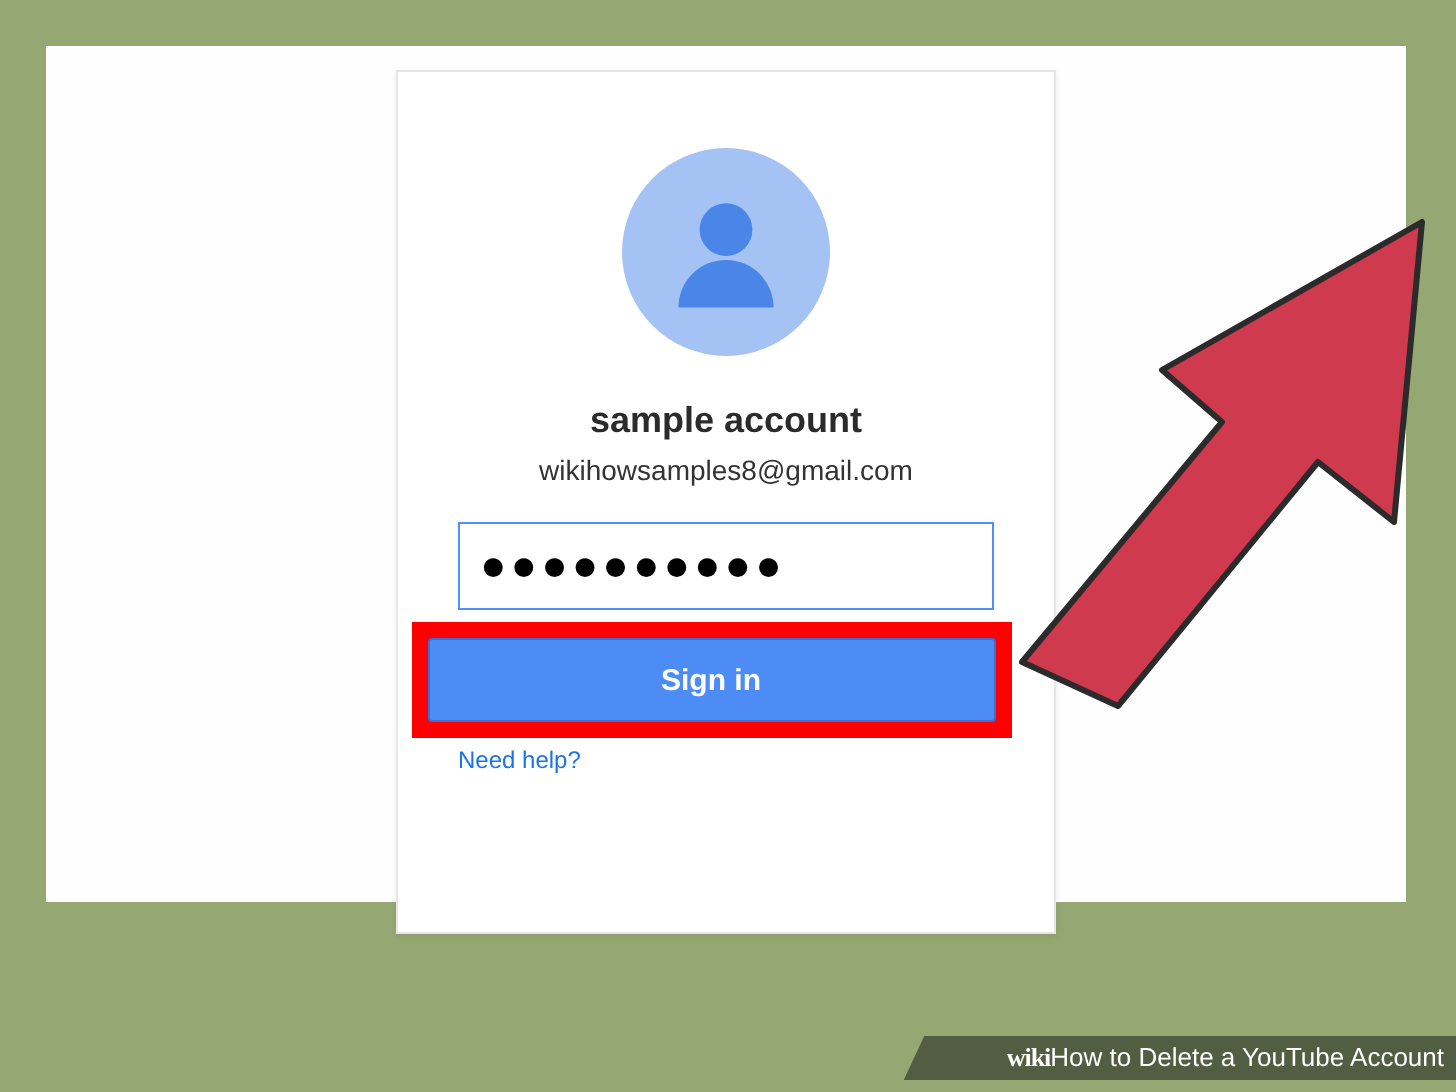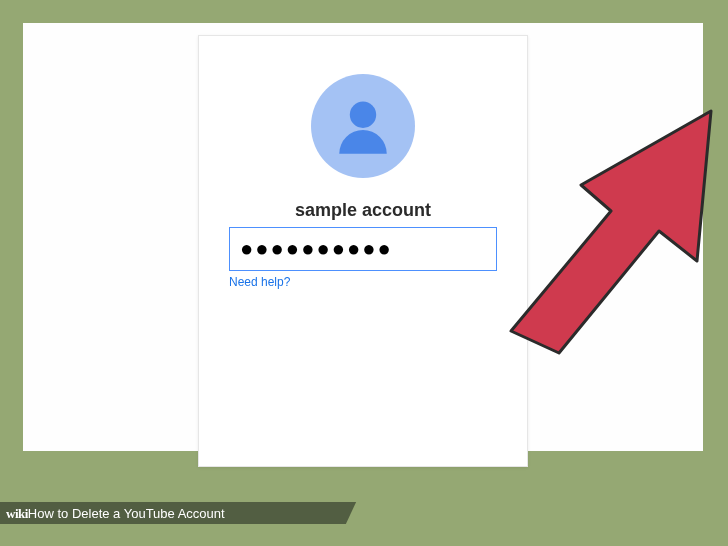--- a/index.html
+++ b/index.html
@@ -109,23 +109,23 @@
       position: absolute;
       left: 478px;
       top: 78px;
       width: 230px;
       height: 270px;
       pointer-events: none;
     }
     .caption-bar {
       position: absolute;
       left: 0;
-      bottom: 24px;
+      bottom: 8px;
       width: 100%;
-      text-align: left;
+      text-align: right;
     }
     .caption-inner {
       display: inline-block;
       position: relative;
     }
     .caption-bg {
       position: absolute;
       left: -40px;
       right: -120px;
       top: -2px;
@@ -151,21 +151,25 @@
 <div class="content-frame">
 
   <div class="signin-card">
     <div class="avatar-wrap">
       <svg viewBox="0 0 100 100">
         <circle cx="50" cy="33" r="20" fill="#4a86e8"></circle>
         <path d="M 14 92 A 36 36 0 0 1 86 92 Z" fill="#4a86e8"></path>
       </svg>
     </div>
     <div class="account-name">sample account</div>
+    <div class="account-email">wikihowsamples8@gmail.com</div>
     <input type="text" class="password-input" value="●●●●●●●●●●" style="">
+    <div class="highlight-box">
+      <button class="signin-btn">Sign in</button>
+    </div>
     <a class="help-link">Need help?</a>
   </div>
 
 
   <svg class="arrow" viewBox="0 0 230 270">
     <path d="M 10 230
              L 110 110
              L 80 84
              L 210 10
              L 196 160

